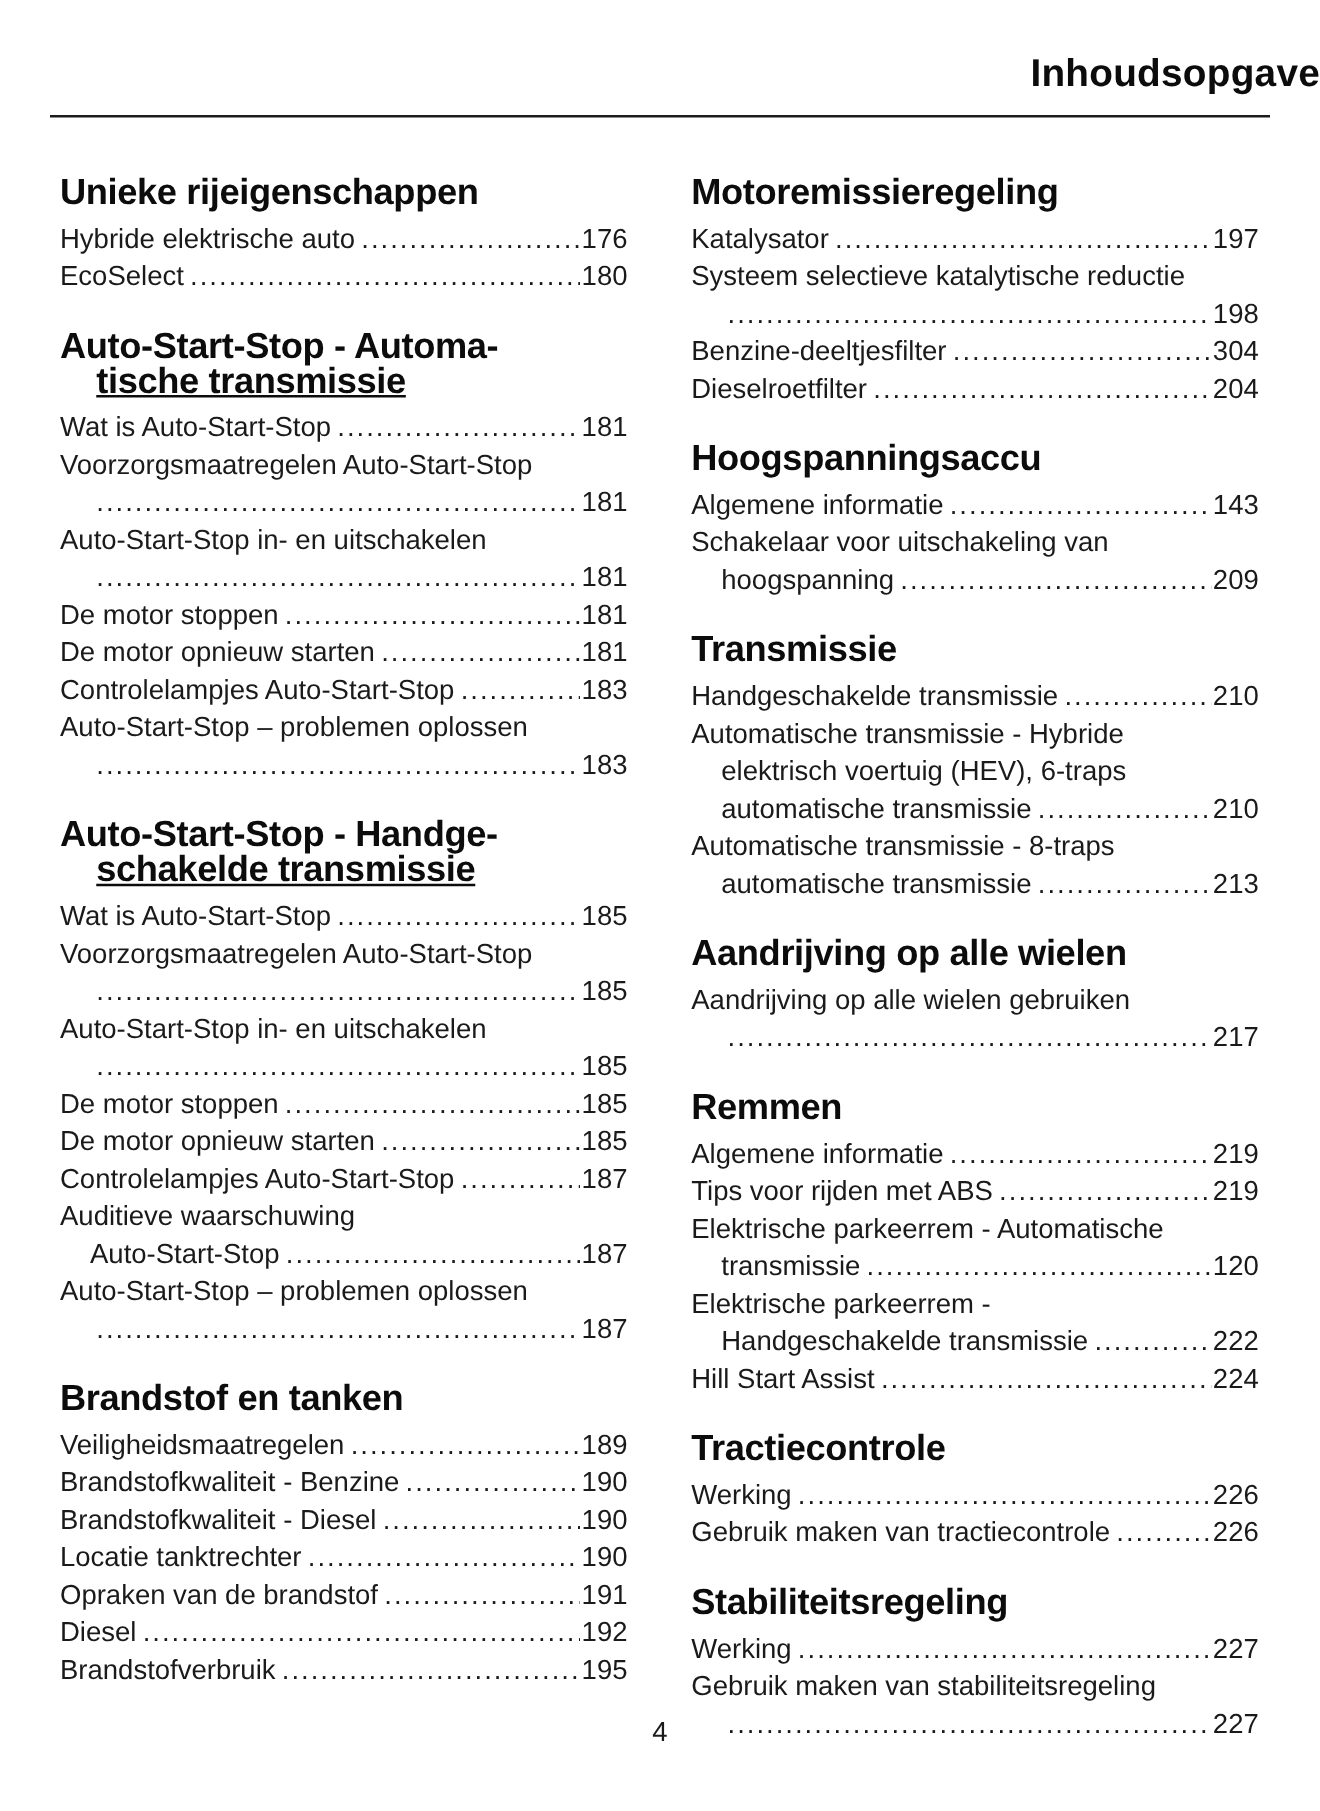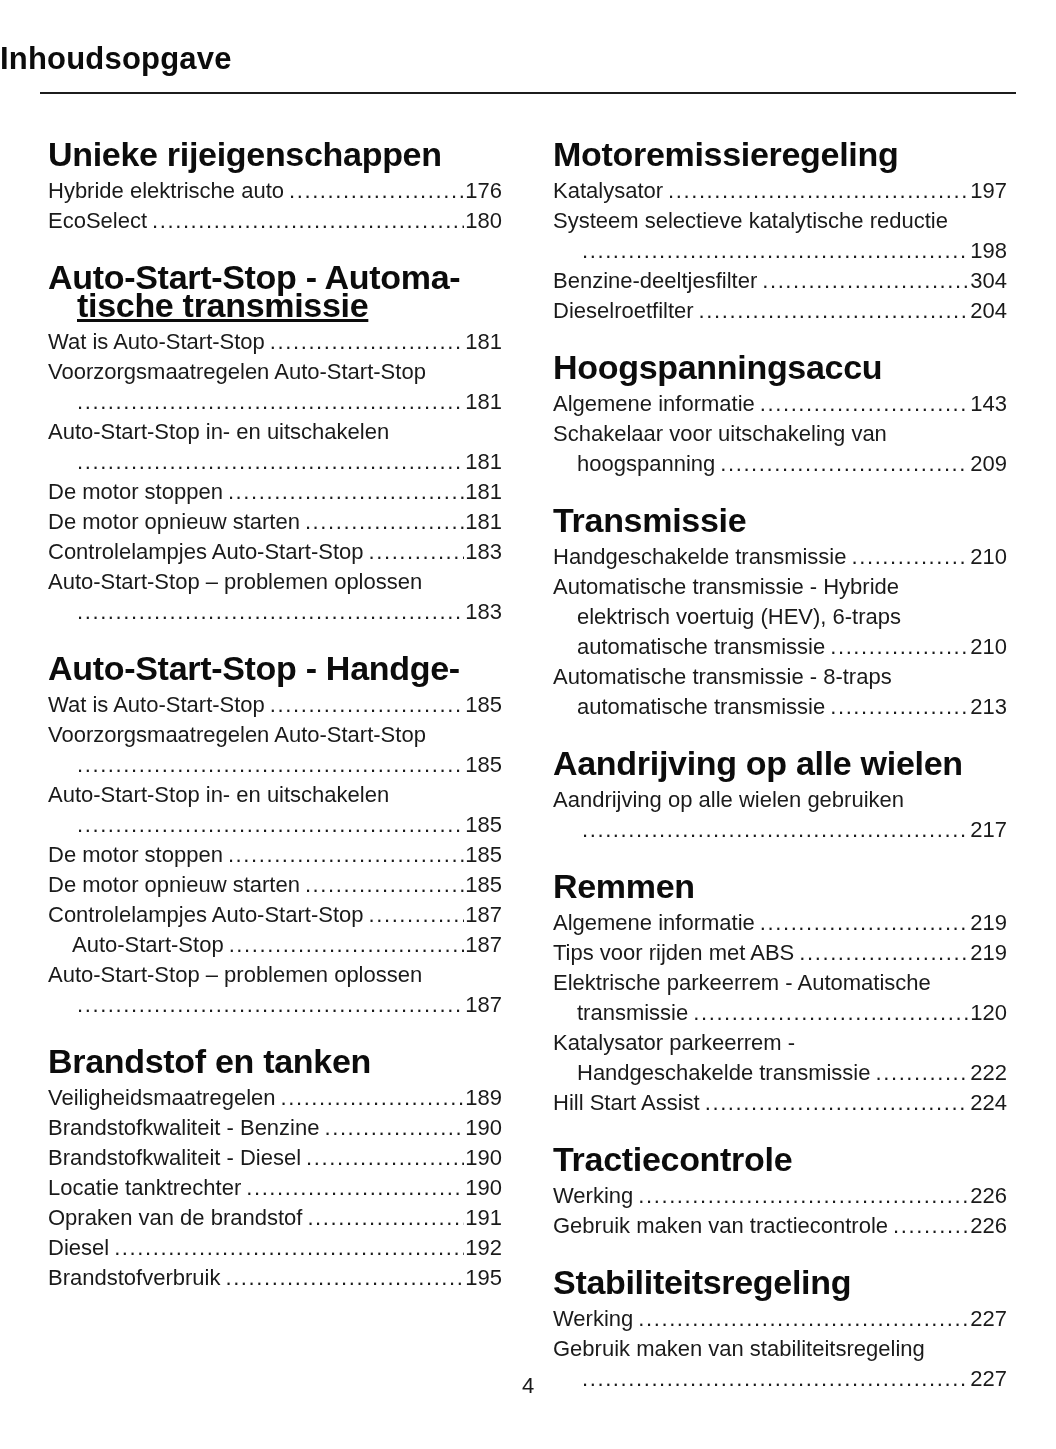--- a/index.html
+++ b/index.html
@@ -12,21 +12,21 @@
     background: #ffffff;
     color: #1a1a1a;
     font-family: "Liberation Sans", sans-serif;
     position: relative;
     overflow: hidden;
   }
   .header {
     padding-top: 42px;
   }
   .page-title {
-    text-align: left;
+    text-align: right;
     font-size: 31px;
     line-height: 34px;
     font-weight: bold;
     color: #0c0c0c;
     letter-spacing: 0.2px;
     margin: 0;
   }
   .divider {
     border: none;
     border-top: 2px solid #1c1c1c;
@@ -38,21 +38,21 @@
     padding: 46px 49px 0 48px;
   }
   .col {
     flex: 1 1 0;
     min-width: 0;
   }
   .toc-section {
     margin-bottom: 27px;
   }
   .section-heading {
-    font-size: 34px;
+    font-size: 29px;
     line-height: 28px;
     font-weight: bold;
     color: #0c0c0c;
     letter-spacing: -0.3px;
     margin: 0 0 8px 0;
   }
   .hline {
     display: block;
     white-space: nowrap;
   }
@@ -184,20 +184,21 @@
           <div class="entry-line leader cont">
             <span class="lbl"></span>
             <span class="dots">....................................................................................................................................................................................</span>
             <span class="pg">183</span>
           </div>
         </div>
       </section>
       <section class="toc-section">
         <h2 class="section-heading">
           <span class="hline">Auto-Start-Stop - Handge-</span>
+          <span class="hline cont">schakelde transmissie</span>
         </h2>
         <div class="entry">
           <div class="entry-line leader">
             <span class="lbl">Wat is Auto-Start-Stop</span>
             <span class="dots">....................................................................................................................................................................................</span>
             <span class="pg">185</span>
           </div>
         </div>
         <div class="entry">
           <div class="entry-line">Voorzorgsmaatregelen Auto-Start-Stop</div>
@@ -230,20 +231,21 @@
           </div>
         </div>
         <div class="entry">
           <div class="entry-line leader">
             <span class="lbl">Controlelampjes Auto-Start-Stop</span>
             <span class="dots">....................................................................................................................................................................................</span>
             <span class="pg">187</span>
           </div>
         </div>
         <div class="entry">
+          <div class="entry-line">Auditieve waarschuwing</div>
           <div class="entry-line leader cont">
             <span class="lbl">Auto-Start-Stop</span>
             <span class="dots">....................................................................................................................................................................................</span>
             <span class="pg">187</span>
           </div>
         </div>
         <div class="entry">
           <div class="entry-line">Auto-Start-Stop – problemen oplossen</div>
           <div class="entry-line leader cont">
             <span class="lbl"></span>
@@ -424,21 +426,21 @@
         </div>
         <div class="entry">
           <div class="entry-line">Elektrische parkeerrem - Automatische</div>
           <div class="entry-line leader cont">
             <span class="lbl">transmissie</span>
             <span class="dots">....................................................................................................................................................................................</span>
             <span class="pg">120</span>
           </div>
         </div>
         <div class="entry">
-          <div class="entry-line">Katalysator parkeerrem -</div>
+          <div class="entry-line">Elektrische parkeerrem -</div>
           <div class="entry-line leader cont">
             <span class="lbl">Handgeschakelde transmissie</span>
             <span class="dots">....................................................................................................................................................................................</span>
             <span class="pg">222</span>
           </div>
         </div>
         <div class="entry">
           <div class="entry-line leader">
             <span class="lbl">Hill Start Assist</span>
             <span class="dots">....................................................................................................................................................................................</span>

